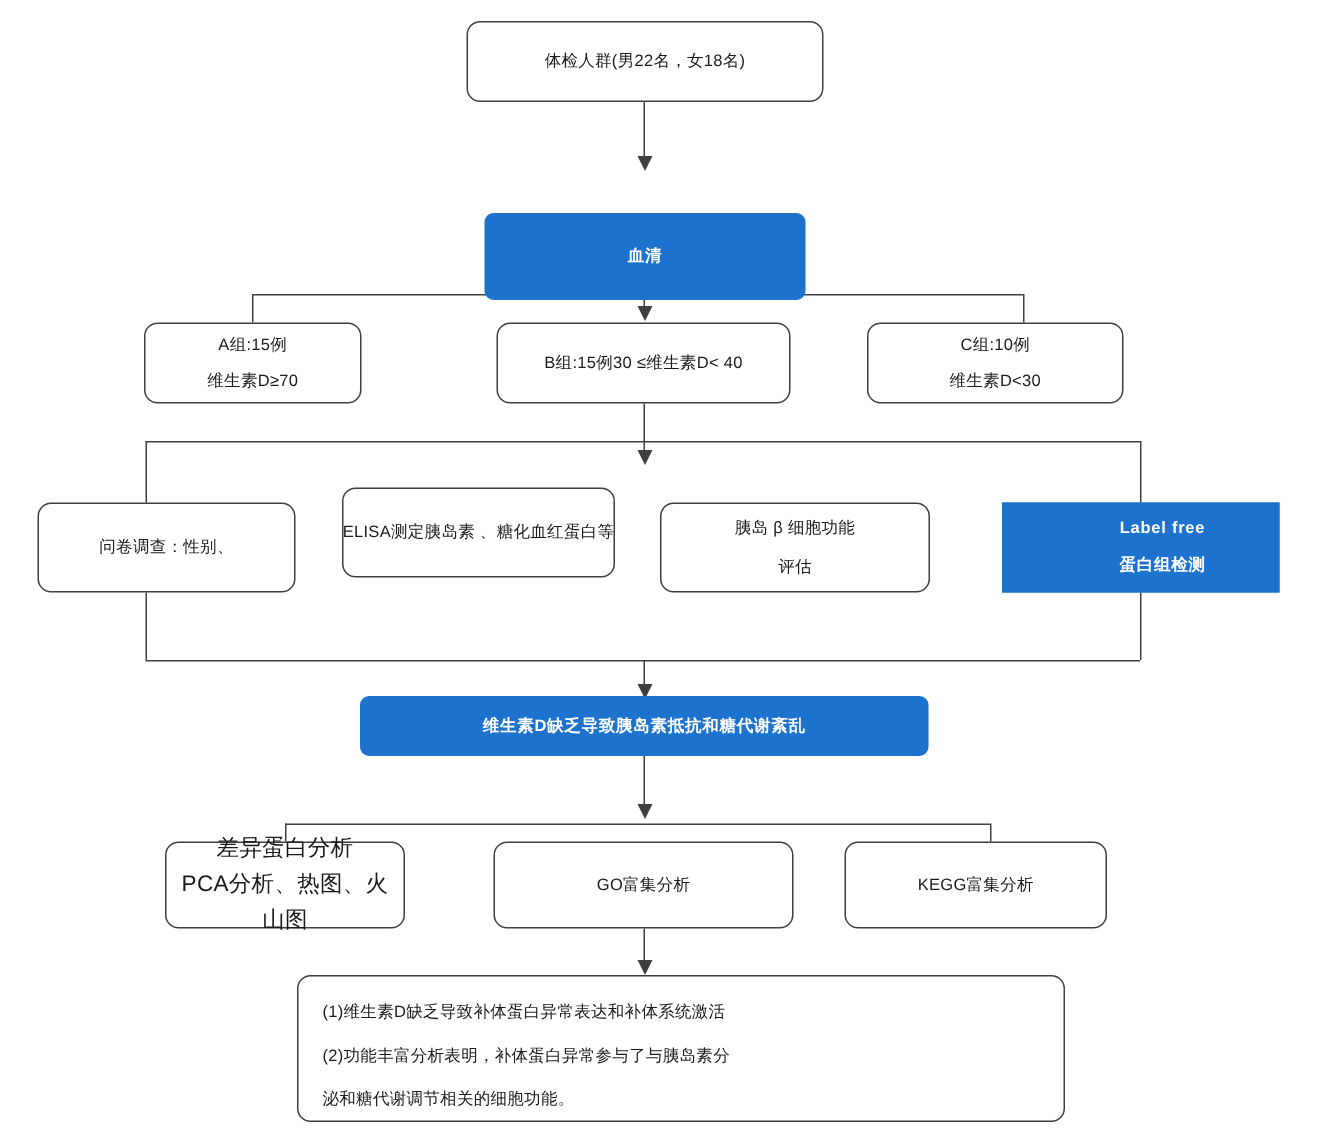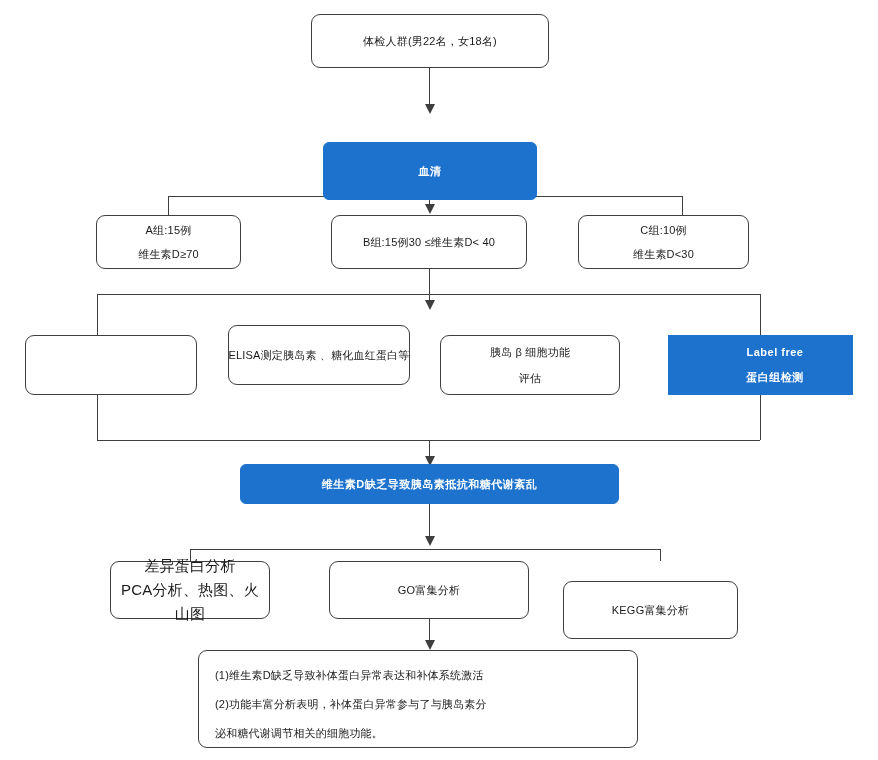--- a/index.html
+++ b/index.html
@@ -109,20 +109,21 @@
   </div>
 
   <div class="ln v" style="left:429px;top:269px;height:36px;"></div>
   <div class="arrowhead" style="left:425px;top:300px;"></div>
 
   <div class="ln h" style="left:97px;top:294px;width:663px;"></div>
   <div class="ln v" style="left:97px;top:294px;height:41px;"></div>
   <div class="ln v" style="left:760px;top:294px;height:41px;"></div>
 
   <div class="node" style="left:25px;top:335px;width:172px;height:60px;flex-direction:column;justify-content:center;line-height:26px;">
+    <span class="txt">问卷调查：性别、</span>
   </div>
 
   <div class="node" style="left:228px;top:325px;width:182px;height:60px;flex-direction:row;justify-content:center;line-height:26px;">
     <span class="txt">ELISA测定胰岛素 、</span>
     <span class="txt">糖化血红蛋白等</span>
   </div>
 
   <div class="node" style="left:440px;top:335px;width:180px;height:60px;flex-direction:column;justify-content:center;line-height:26px;">
     <span class="txt">胰岛 β 细胞功能</span>
     <span class="txt">评估</span>
@@ -153,28 +154,28 @@
   <div class="node" style="left:329px;top:561px;width:200px;height:58px;">
     <span class="txt">GO富集分析</span>
   </div>
 
   <div class="node overflow" style="left:110px;top:561px;width:160px;height:58px;flex-direction:column;justify-content:center;line-height:24px;font-size:15px;">
     <span class="txt">差异蛋白分析</span>
     <span class="txt">PCA分析、热图、火</span>
     <span class="txt">山图</span>
   </div>
 
-  <div class="node" style="left:563px;top:561px;width:175px;height:58px;margin-top:20px;">
+  <div class="node" style="left:563px;top:561px;width:175px;height:58px;">
     <span class="txt">KEGG富集分析</span>
   </div>
 
   <div class="ln v" style="left:429px;top:619px;height:26px;"></div>
   <div class="arrowhead" style="left:425px;top:640px;"></div>
 
-  <div class="node paragraph" style="left:198px;top:650px;width:440px;height:98px;">
+  <div class="node paragraph" style="left:198px;top:650px;width:512px;height:98px;">
     <div>
       <span class="txt">(1)维生素D缺乏导致补体蛋白异常表达和补体系统激活</span>
       <span class="txt">(2)功能丰富分析表明，补体蛋白异常参与了与胰岛素分</span>
       <span class="txt">泌和糖代谢调节相关的细胞功能。</span>
     </div>
   </div>
 
 </div>
 
 </body></html>

